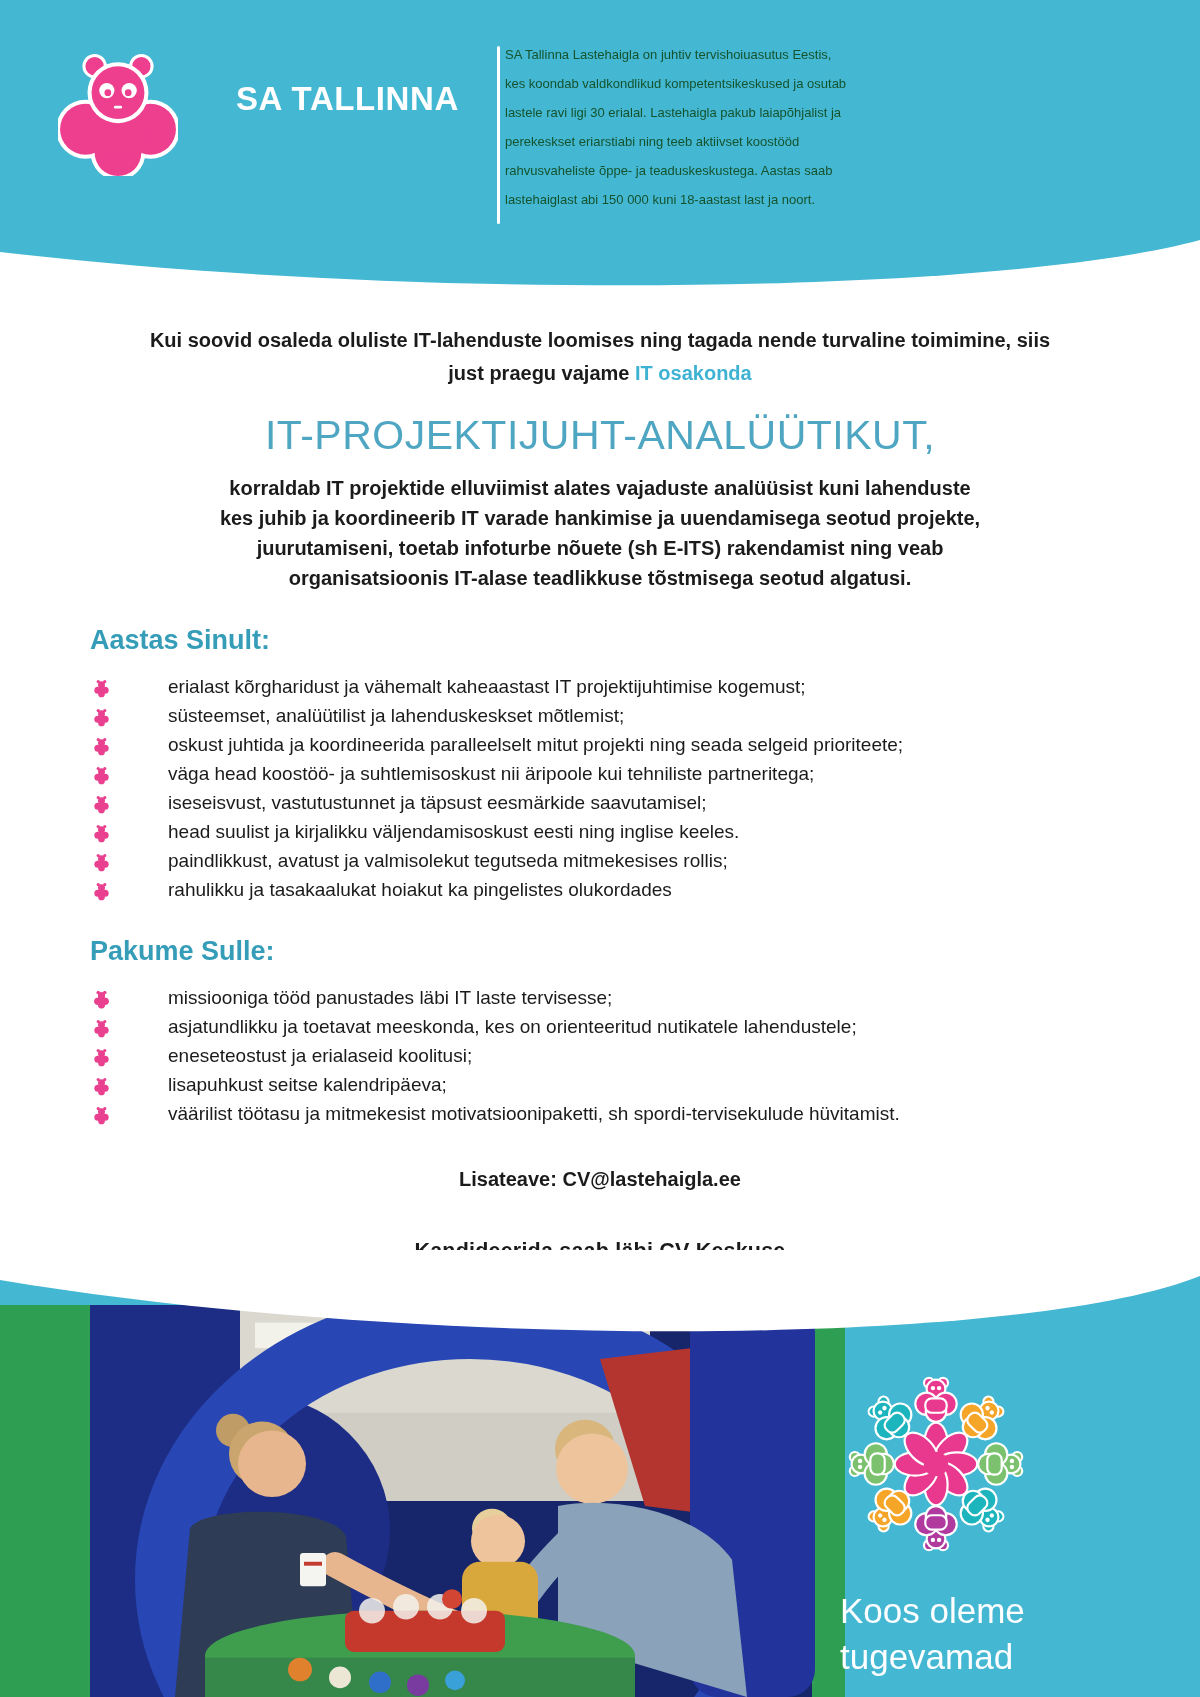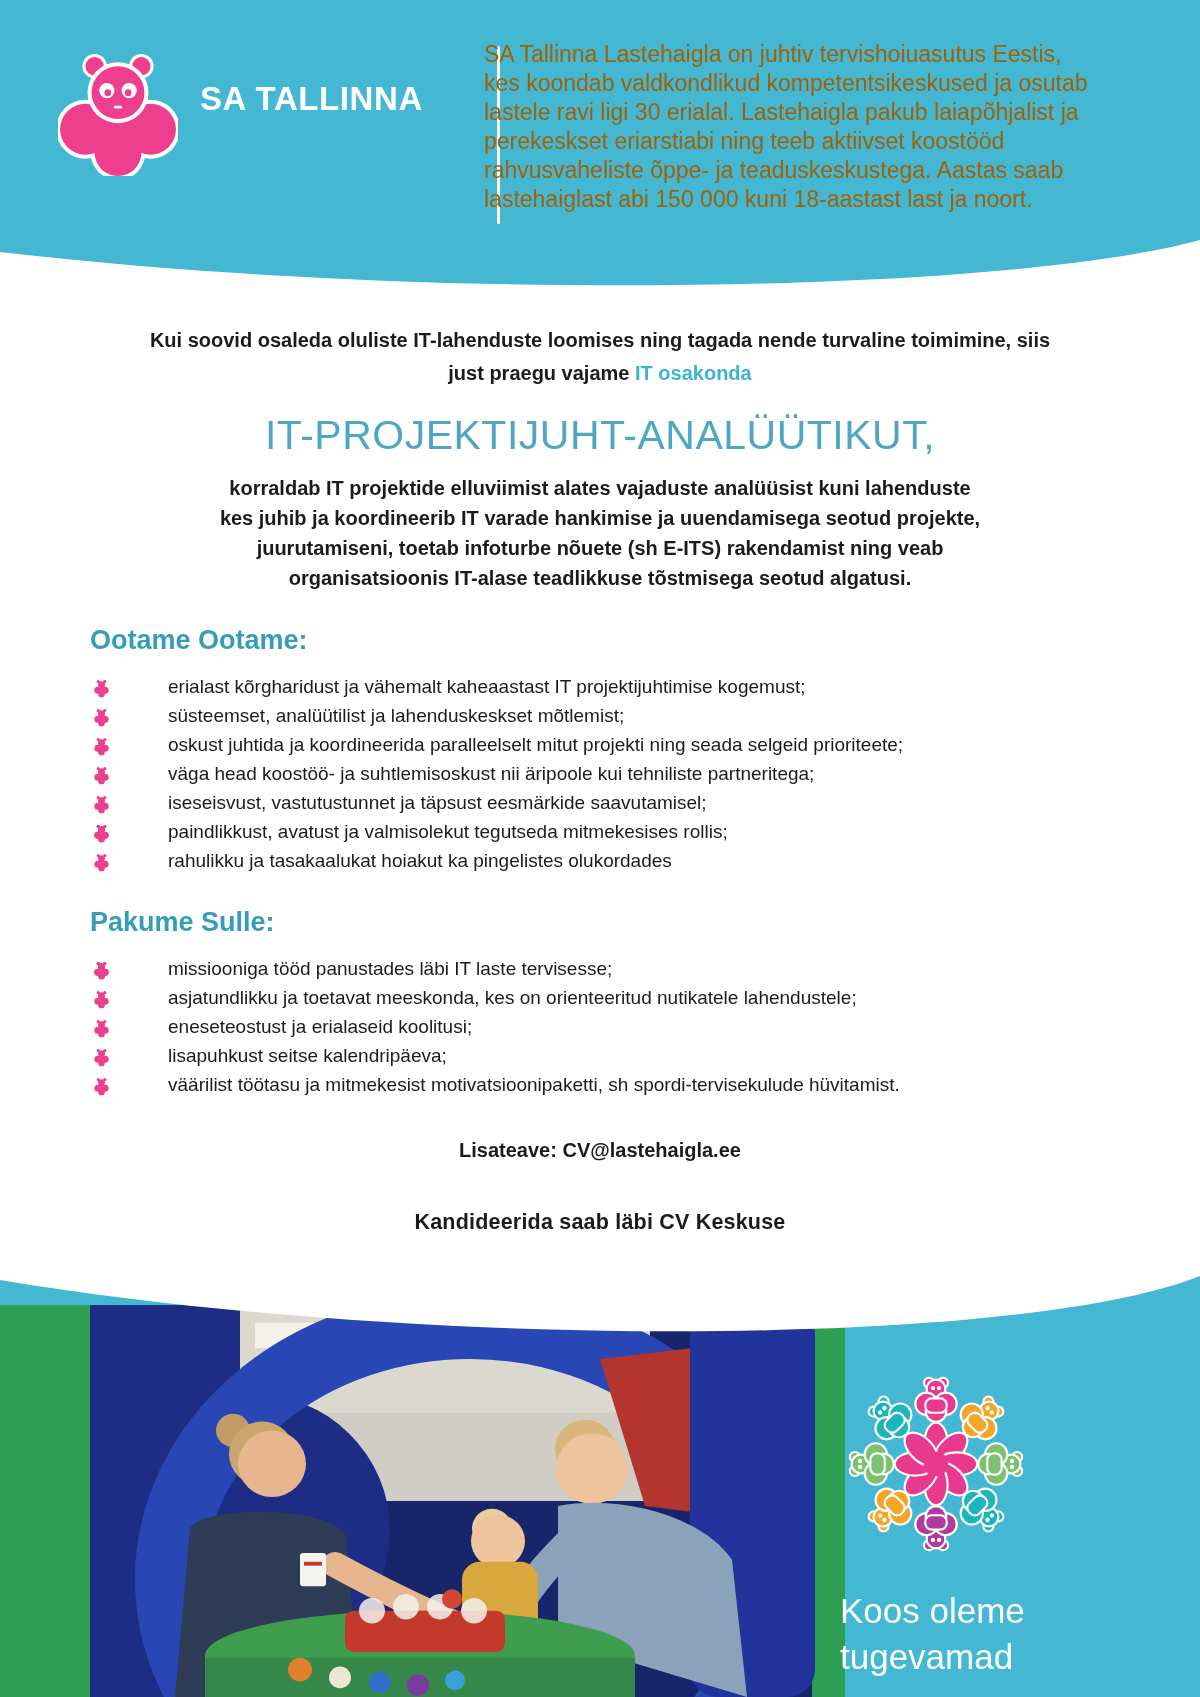--- a/index.html
+++ b/index.html
@@ -7,27 +7,27 @@
   body {
     width:1200px; height:1697px; background:#ffffff;
     font-family:"Liberation Sans", sans-serif;
     display:flex; flex-direction:column; overflow:hidden;
     color:#1b1b1b;
   }
 
   
   .hero { position:relative; height:300px; flex:none; }
   .hero-bg { position:absolute; inset:0; width:100%; height:100%; }
-  .logo-block { position:absolute; left:58px; top:52px; display:flex; align-items:flex-start; }
+  .logo-block { position:absolute; left:58px; top:52px; display:flex; align-items:flex-start;gap:36px; }
   .org-name { margin-left:22px; margin-top:28px; color:#ffffff; font-weight:700;
               font-size:33px; line-height:37px; letter-spacing:0.6px; }
   .hero-divider { position:absolute; left:497px; top:46px; width:3px; height:178px;
                   background:#ffffff; border-radius:2px; }
-  .hero-about { position:absolute; left:484px; top:40px; width:600px;
-                color:#a16207; font-size:23px; line-height:29px; font-weight:400; }
+  .hero-about { position:absolute; left:505px; top:40px; width:600px;
+                color:#14532d; font-size:13px; line-height:29px; font-weight:400; }
   .hero-about div { white-space:nowrap; }
 
   
   main { flex:none; height:950px; padding:0 90px; position:relative; overflow:hidden; }
   .intro { text-align:center; font-weight:700; font-size:20px; line-height:33px; margin:24px 0 0; }
   .accent { color:#3eb2d2; }
   .job-title { text-align:center; color:#4fa6c2; font-weight:400; font-size:41px;
                letter-spacing:0.5px; margin:22px 0 0; }
   .job-desc { text-align:center; font-weight:700; font-size:20px; line-height:30px; margin:14px 0 0; }
   .section-heading { color:#369db9; font-size:27px; font-weight:700; margin:32px 0 0; }
@@ -110,21 +110,21 @@
 
   <h1 class="job-title">IT-PROJEKTIJUHT-ANALÜÜTIKUT,</h1>
 
   <div class="job-desc">
     <div>korraldab IT projektide elluviimist alates vajaduste analüüsist kuni lahenduste</div>
     <div>kes juhib ja koordineerib IT varade hankimise ja uuendamisega seotud projekte,</div>
     <div>juurutamiseni, toetab infoturbe nõuete (sh E-ITS) rakendamist ning veab</div>
     <div>organisatsioonis IT-alase teadlikkuse tõstmisega seotud algatusi.</div>
   </div>
 
-  <h2 class="section-heading">Ootame Ootame:</h2>
+  <h2 class="section-heading">Aastas Sinult:</h2>
   <ul class="bullets">
     <li class="bullet">
       <span class="bullet-icon"><svg viewBox="0 0 20 26" width="15" height="19">
             <g fill="#e9418f">
               <circle cx="5.5" cy="3.5" r="2.2"></circle>
               <circle cx="14.5" cy="3.5" r="2.2"></circle>
               <circle cx="10" cy="8" r="4.8"></circle>
               <circle cx="5" cy="15.5" r="4.8"></circle>
               <circle cx="15" cy="15.5" r="4.8"></circle>
               <circle cx="10" cy="20.5" r="4.6"></circle>
@@ -194,20 +194,21 @@
             <g fill="#e9418f">
               <circle cx="5.5" cy="3.5" r="2.2"></circle>
               <circle cx="14.5" cy="3.5" r="2.2"></circle>
               <circle cx="10" cy="8" r="4.8"></circle>
               <circle cx="5" cy="15.5" r="4.8"></circle>
               <circle cx="15" cy="15.5" r="4.8"></circle>
               <circle cx="10" cy="20.5" r="4.6"></circle>
               <rect x="5" y="12" width="10" height="8" rx="3"></rect>
             </g>
           </svg></span>
+      <span>head suulist ja kirjalikku väljendamisoskust eesti ning inglise keeles.</span>
     </li>
     <li class="bullet">
       <span class="bullet-icon"><svg viewBox="0 0 20 26" width="15" height="19">
             <g fill="#e9418f">
               <circle cx="5.5" cy="3.5" r="2.2"></circle>
               <circle cx="14.5" cy="3.5" r="2.2"></circle>
               <circle cx="10" cy="8" r="4.8"></circle>
               <circle cx="5" cy="15.5" r="4.8"></circle>
               <circle cx="15" cy="15.5" r="4.8"></circle>
               <circle cx="10" cy="20.5" r="4.6"></circle>

